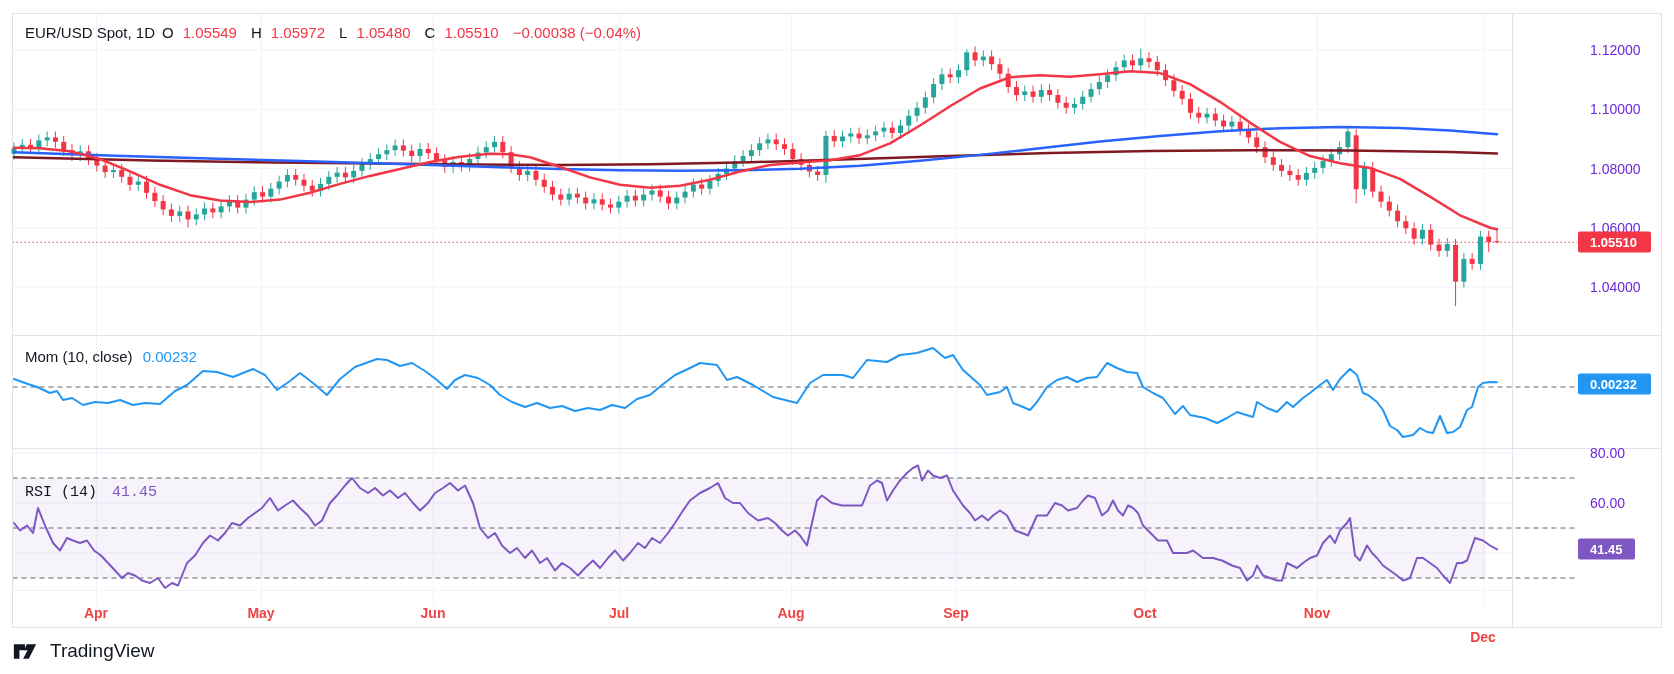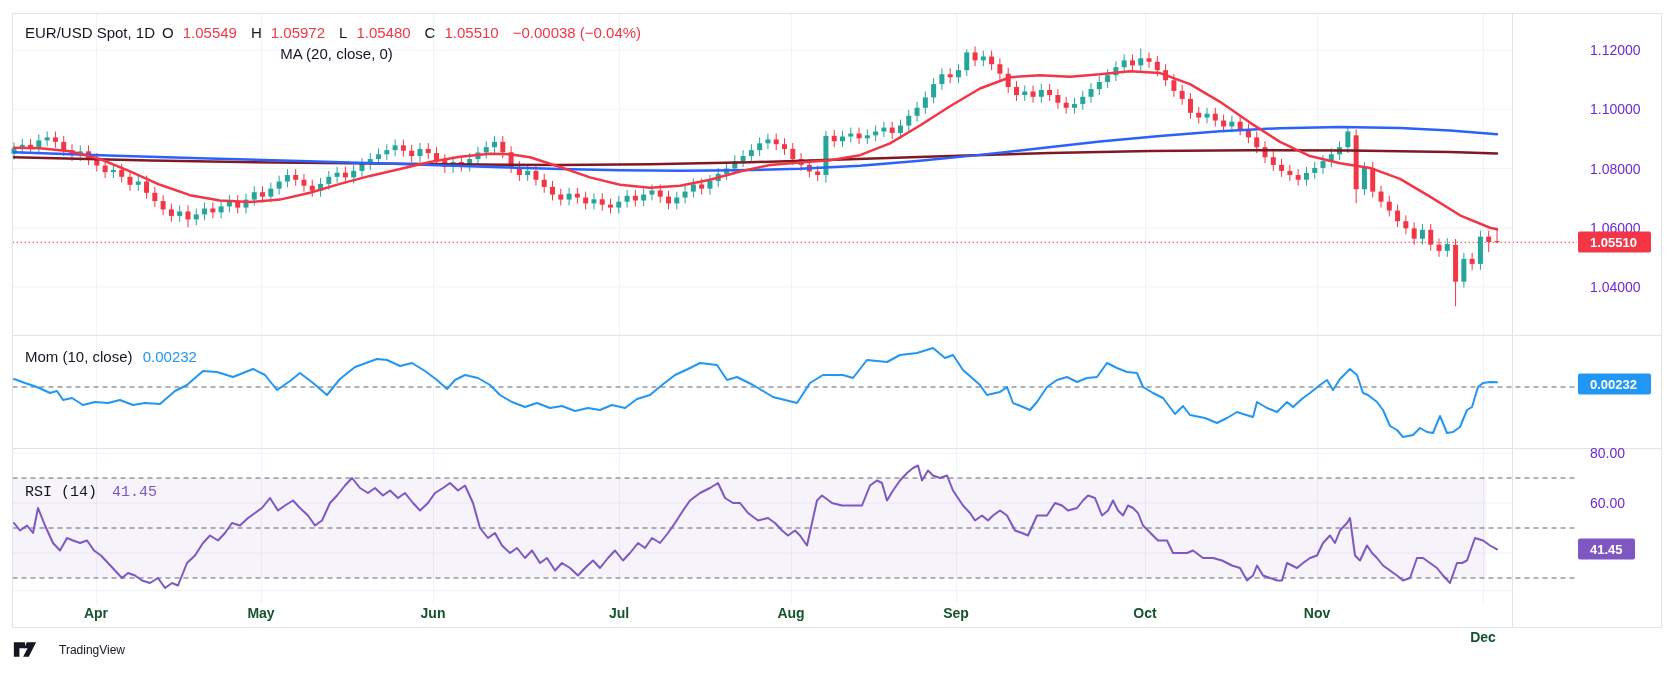--- a/index.html
+++ b/index.html
@@ -5,25 +5,25 @@
   html,body{margin:0;padding:0;background:#fff;}
   body{width:1674px;height:674px;position:relative;overflow:hidden;
        font-family:"Liberation Sans", sans-serif;color:#131722;}
   #stage{position:absolute;inset:0;text-align:center;}
   svg#chart-canvas{position:absolute;left:0;top:0;}
   .ov{position:absolute;white-space:nowrap;}
   .legend{font-size:15px;line-height:21px;color:#131722;}
   .legend .v{margin-left:2px;}
   .row1 span{margin-right:7px;}
   .tick{font-size:14px;font-weight:500;color:#6d28d9;transform:translateY(-50%);}
-  .month{font-size:14px;font-weight:600;color:#14532d;transform:translateX(-50%);}
+  .month{font-size:14px;font-weight:600;color:#ef4444;transform:translateX(-50%);}
   .badge{height:21px;border-radius:2px;color:#fff;font-size:13px;font-weight:600;
          display:flex;align-items:center;padding-left:12px;box-sizing:border-box;
          transform:translateY(-50%);}
-  .logo{display:flex;align-items:center;gap:22px;font-size:12px;font-weight:500;color:#131722;}
+  .logo{display:flex;align-items:center;gap:13px;font-size:19px;font-weight:500;color:#131722;}
 </style>
 </head>
 <body>
 
 <div id="stage">
   <svg id="chart-canvas" width="1674" height="674" viewBox="0 0 1674 674">
       <line x1="12.5" x2="1512.5" y1="50" y2="50" stroke="#f0f3fa"></line>
       <line x1="12.5" x2="1512.5" y1="109.25" y2="109.25" stroke="#f0f3fa"></line>
       <line x1="12.5" x2="1512.5" y1="168.5" y2="168.5" stroke="#f0f3fa"></line>
       <line x1="12.5" x2="1512.5" y1="227.75" y2="227.75" stroke="#f0f3fa"></line>
@@ -415,21 +415,20 @@
       <polyline points="14,152.21 100,155.17 200,158.13 300,161.09 400,164.06 500,167.32 560,169.09 620,170.28 680,170.87 740,170.28 800,168.8 860,165.83 920,160.8 980,154.87 1040,148.36 1100,141.54 1160,135.91 1220,131.17 1280,128.21 1340,127.03 1400,127.91 1450,130.58 1497,134.14" fill="none" stroke="#2962ff" stroke-width="2.5" stroke-linejoin="round" stroke-linecap="round"></polyline>
       <polyline points="14,147.76 40,148.36 70,151.32 100,159.02 130,171.46 160,184.79 190,195.16 220,200.5 250,201.98 280,199.61 310,192.79 340,183.91 370,175.91 400,169.09 430,161.98 460,156.65 490,153.69 510,154.28 530,157.24 560,167.02 590,177.39 620,184.79 650,187.76 680,185.68 710,179.76 740,171.46 770,164.95 800,162.58 830,160.21 860,155.17 890,143.32 920,125.54 950,106.29 980,88.51 1010,77.26 1040,75.18 1070,76.66 1100,74.29 1130,71.33 1160,73.11 1190,84.07 1220,101.84 1250,122.58 1280,141.84 1310,156.06 1340,163.17 1370,167.91 1400,178.87 1430,196.64 1460,215.31 1490,227.75 1497,229.23" fill="none" stroke="#f23645" stroke-width="2.5" stroke-linejoin="round" stroke-linecap="round"></polyline>
       <polyline points="14,379 25,383 37,387 50,393 57,391 63,400 72,398 83,405 95,402 108,403 120,400 133,405 145,403 160,404 175,391 187,385 203,371 217,372 233,377 253,369 265,375 277,390 290,381 300,373 313,383 327,395 340,379 355,367 377,359 387,360 400,366 412,363 425,371 437,380 447,389 455,380 465,375 478,378 490,385 500,395 512,402 525,407 537,403 550,408 562,406 575,411 588,408 600,410 612,405 625,408 637,399 650,395 662,385 675,375 688,369 700,363 717,365 727,380 737,377 753,385 773,397 797,403 810,383 823,375 843,375 853,378 867,360 887,362 900,355 917,353 933,348 945,358 953,355 963,370 980,385 987,395 1000,392 1007,387 1013,403 1023,407 1030,410 1037,402 1047,387 1057,380 1067,377 1077,382 1087,378 1097,377 1107,363 1117,368 1127,372 1137,373 1143,387 1153,393 1163,398 1175,414 1183,406 1190,415 1205,418 1217,423 1227,418 1237,412 1243,414 1253,417 1257,402 1267,408 1277,412 1287,402 1293,407 1303,398 1310,393 1320,385 1327,380 1333,390 1340,379 1350,369 1357,375 1363,393 1368,395 1377,402 1383,410 1390,426 1397,430 1403,437 1413,435 1420,428 1427,432 1433,433 1440,416 1447,433 1453,432 1460,427 1467,410 1472,407 1478,387 1483,383 1490,382 1497,382.36" fill="none" stroke="#2196f3" stroke-width="2" stroke-linejoin="round" stroke-linecap="round"></polyline>
       <polyline points="14,523 20,530.5 27,525.5 33,533 38,508 45,525.5 53,543 60,550.5 67,538 73,540.5 80,543 87,540.5 94,550.5 101,555.5 108,563 115,570.5 122,578 128,573 135,575.5 142,580.5 150,583 158,578 165,588 172,583 178,585.5 187,563 195,555.5 203,543 210,535.5 218,540.5 225,533 232,523 240,525.5 248,518 255,513 262,508 270,498 278,510.5 285,505.5 293,500.5 300,508 308,515.5 315,525.5 322,520.5 330,503 337,495.5 345,485.5 352,478 360,488 368,493 375,488 383,495.5 390,490.5 398,498 405,493 413,503 420,510.5 428,503 435,493 443,488 450,483 458,490.5 465,485.5 473,503 480,528 488,538 495,533 502,545.5 510,553 517,548 525,558 532,550.5 540,563 547,558 555,570.5 562,563 570,568 578,575.5 585,568 593,560.5 600,568 608,558 615,550.5 623,560.5 630,553 638,543 645,548 652,538 660,543 668,533 675,523 683,510.5 690,500.5 700,493 710,488 718,483 725,498 733,503 740,503 748,513 758,520.5 768,518 775,523 782,530.5 788,535.5 795,530.5 800,535.5 807,545.5 817,500.5 822,495.5 832,503 842,505.5 852,505.5 862,505.5 870,485.5 877,480.5 882,483 887,500.5 893,490.5 900,480.5 907,473 913,468 918,465.5 922,480.5 928,470.5 933,475.5 940,478 947,475.5 953,490.5 963,505.5 970,513 975,520.5 982,515.5 988,520.5 993,515.5 1000,510.5 1007,515.5 1015,530.5 1022,533 1028,535.5 1037,515.5 1047,515.5 1055,503 1062,505.5 1068,510.5 1077,508 1083,500.5 1088,495.5 1095,498 1102,515.5 1108,510.5 1113,500.5 1118,510.5 1123,515.5 1128,505.5 1133,508 1138,513 1143,525.5 1153,535.5 1158,540.5 1167,540.5 1173,553 1187,553 1193,550.5 1203,558 1213,558 1222,560.5 1232,565.5 1240,568 1247,580.5 1253,575.5 1257,565.5 1263,575.5 1270,578 1277,580.5 1282,580.5 1287,563 1292,565.5 1297,568 1303,563 1310,558 1317,555.5 1323,543 1330,535.5 1335,543 1340,530.5 1347,523 1350,518 1355,555.5 1360,560.5 1367,545.5 1372,553 1377,558 1383,565.5 1390,570.5 1397,575.5 1403,580.5 1410,578 1417,558 1423,558 1430,563 1437,568 1443,575.5 1450,583 1457,563 1462,563 1467,560.5 1475,538 1483,540.5 1490,545.5 1497,549.38" fill="none" stroke="#7e57c2" stroke-width="2" stroke-linejoin="round" stroke-linecap="round"></polyline>
     </svg>
 
   <div class="ov legend" style="left:25px;top:22px;">
     <div class="row1">
       <span>EUR/USD Spot, 1D</span><span><span>O</span><span class="v" style="color:#f23645;">1.05549</span></span><span><span>H</span><span class="v" style="color:#f23645;">1.05972</span></span><span><span>L</span><span class="v" style="color:#f23645;">1.05480</span></span><span><span>C</span><span class="v" style="color:#f23645;">1.05510</span></span><span style="color:#f23645;">−0.00038 (−0.04%)</span>
     </div>
-    <div>MA (20, close, 0)</div>
   </div>
 
   <div class="ov legend" style="left:25px;top:346px;">
     <span>Mom (10, close)</span>
     <span class="v" style="color:#2196f3;margin-left:6px;">0.00232</span>
   </div>
 
   <div class="ov legend" style="left:25px;top:482px;font-family:Liberation Mono, monospace;">
     <span>RSI (14)</span>
     <span class="v" style="color:#7e57c2;margin-left:6px;">41.45</span>

